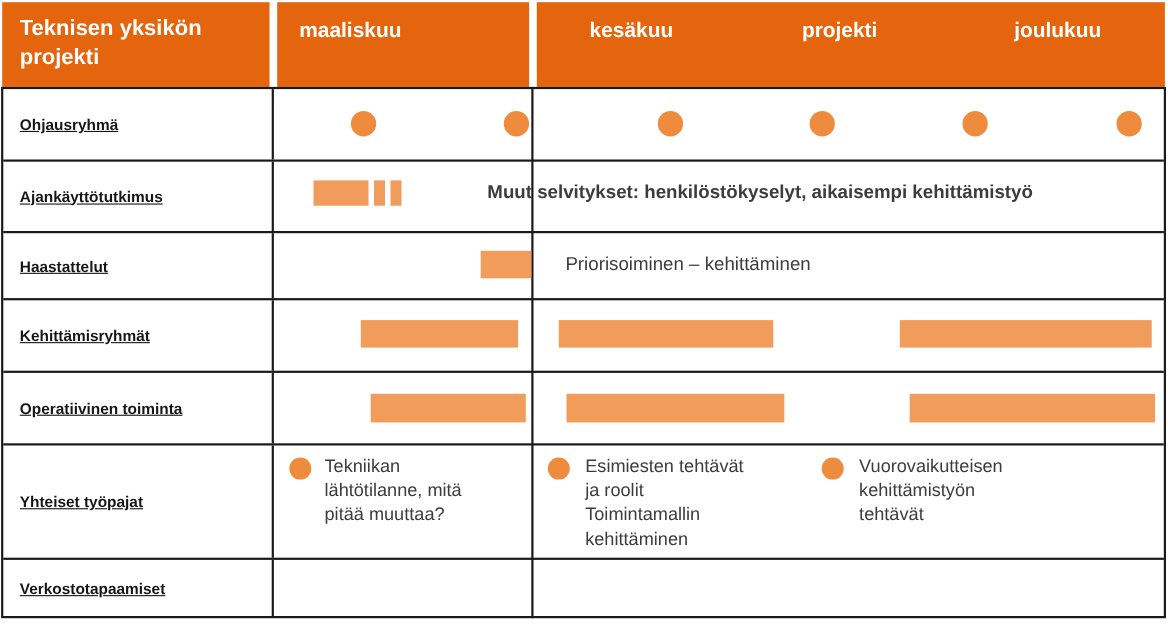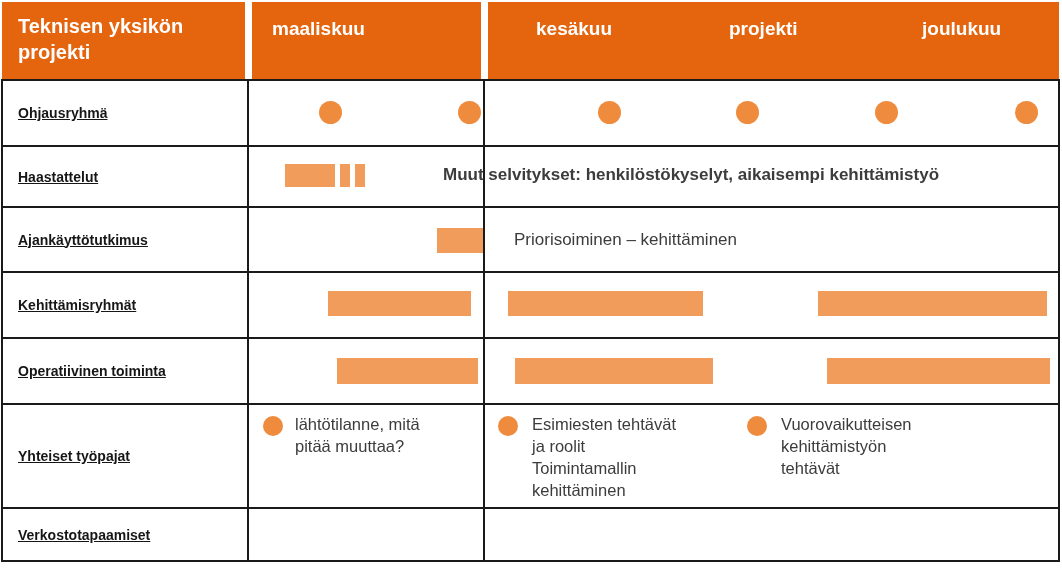--- a/index.html
+++ b/index.html
@@ -59,29 +59,29 @@
     <div class="month m-joulukuu">joulukuu</div>
   </div>
 
   <div class="tbody">
     <div class="trow" style="height:66px">
       <div class="label-cell">
           <span>Ohjausryhmä</span>
         </div>
       <div class="timeline-cell"></div>
     </div>
+    <div class="trow" style="height:65px">
+      <div class="label-cell">
+          <span>Ajankäyttötutkimus</span>
+        </div>
+      <div class="timeline-cell"></div>
+    </div>
     <div class="trow" style="height:61px">
       <div class="label-cell">
           <span>Haastattelut</span>
-        </div>
-      <div class="timeline-cell"></div>
-    </div>
-    <div class="trow" style="height:65px">
-      <div class="label-cell">
-          <span>Ajankäyttötutkimus</span>
         </div>
       <div class="timeline-cell"></div>
     </div>
     <div class="trow" style="height:66px">
       <div class="label-cell">
           <span>Kehittämisryhmät</span>
         </div>
       <div class="timeline-cell"></div>
     </div>
     <div class="trow" style="height:66px">
@@ -120,20 +120,21 @@
       <div class="bar" style="left: 437px; top: 228px; width: 46px; height: 25px;"></div>
       <div class="note" style="left: 514px; top: 229px;">Priorisoiminen – kehittäminen</div>
       <div class="bar" style="left: 328px; top: 291px; width: 143px; height: 25px;"></div>
       <div class="bar" style="left: 508px; top: 291px; width: 195px; height: 25px;"></div>
       <div class="bar" style="left: 818px; top: 291px; width: 229px; height: 25px;"></div>
       <div class="bar" style="left: 337px; top: 358px; width: 141px; height: 26px;"></div>
       <div class="bar" style="left: 515px; top: 358px; width: 198px; height: 26px;"></div>
       <div class="bar" style="left: 827px; top: 358px; width: 223px; height: 26px;"></div>
       <div class="dot" style="left: 263px; top: 416px; width: 20px; height: 20px;"></div>
       <div class="lines" style="left: 295px; top: 413px;">
+        <div>Tekniikan</div>
         <div>lähtötilanne, mitä</div>
         <div>pitää muuttaa?</div>
       </div>
       <div class="dot" style="left: 498px; top: 416px; width: 20px; height: 20px;"></div>
       <div class="lines" style="left: 532px; top: 413px;">
         <div>Esimiesten tehtävät</div>
         <div>ja roolit</div>
         <div>Toimintamallin</div>
         <div>kehittäminen</div>
       </div>

